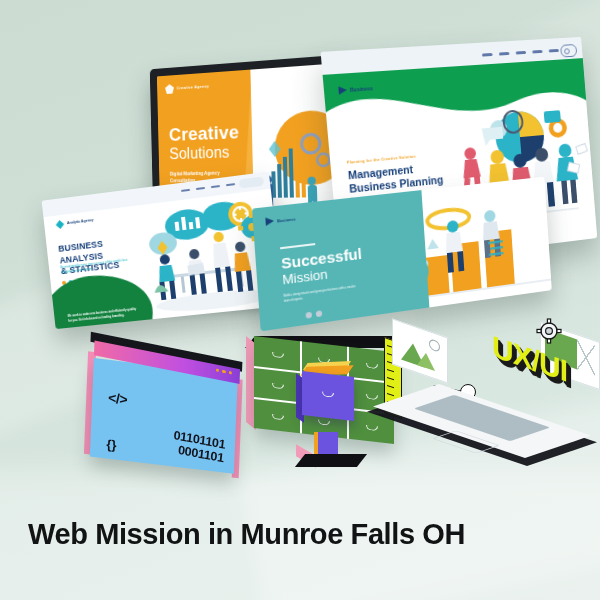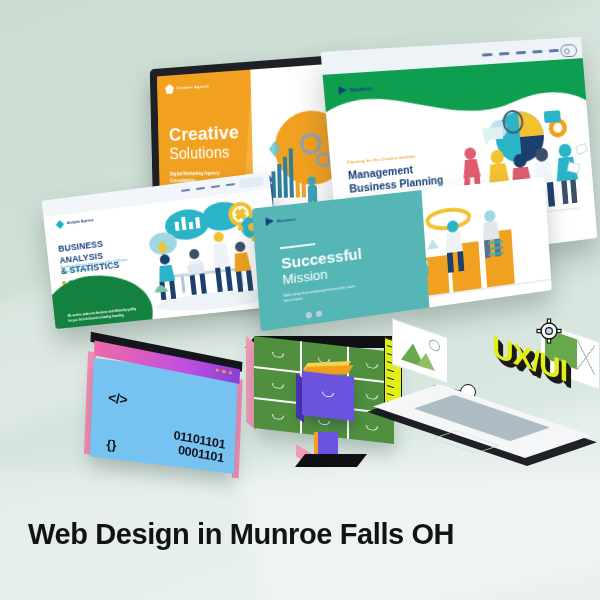--- a/index.html
+++ b/index.html
@@ -548,15 +548,15 @@
           <rect x="21" y="11.4" width="4" height="3.2"></rect>
       </g>
     </svg>
     <div class="lp-base-shadow"></div>
     <div class="lp-base"></div>
     <div class="lp-key"></div>
     <div class="lp-pad"></div>
     <div class="ux-txt">UX/UI</div>
   </div>
 
-  <div id="title">Web Design in Munroe Falls OH</div>
+  <div id="title">Web Mission in Munroe Falls OH</div>
 
 </div>
 
 </body></html>

